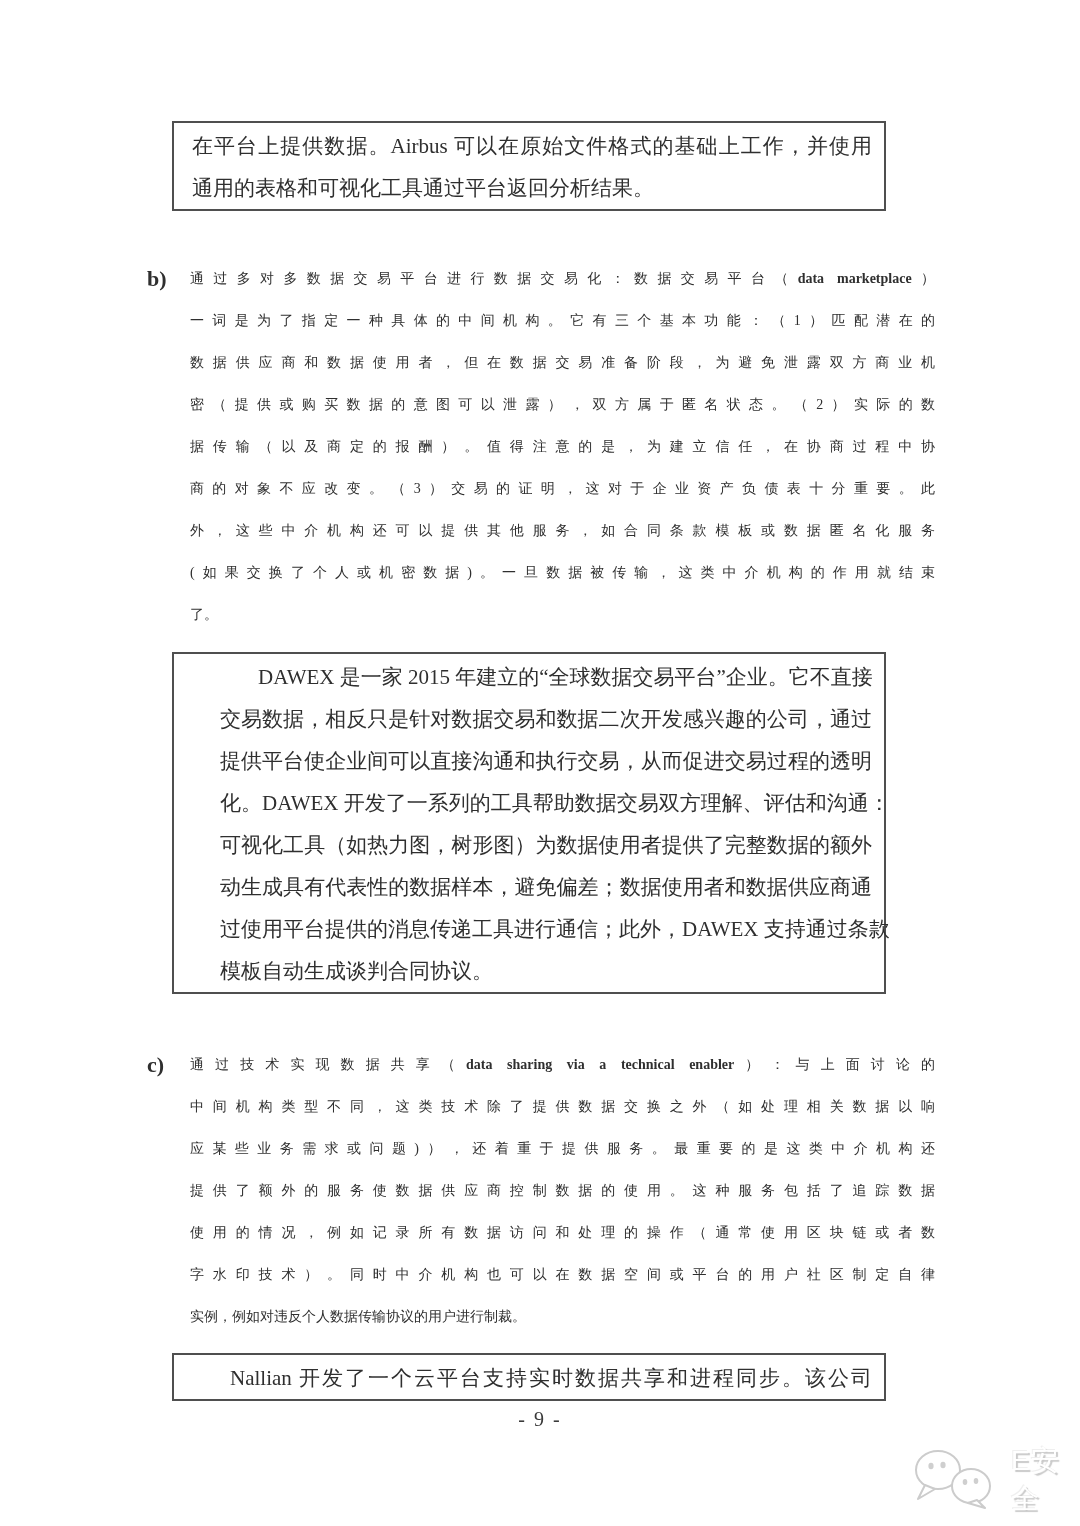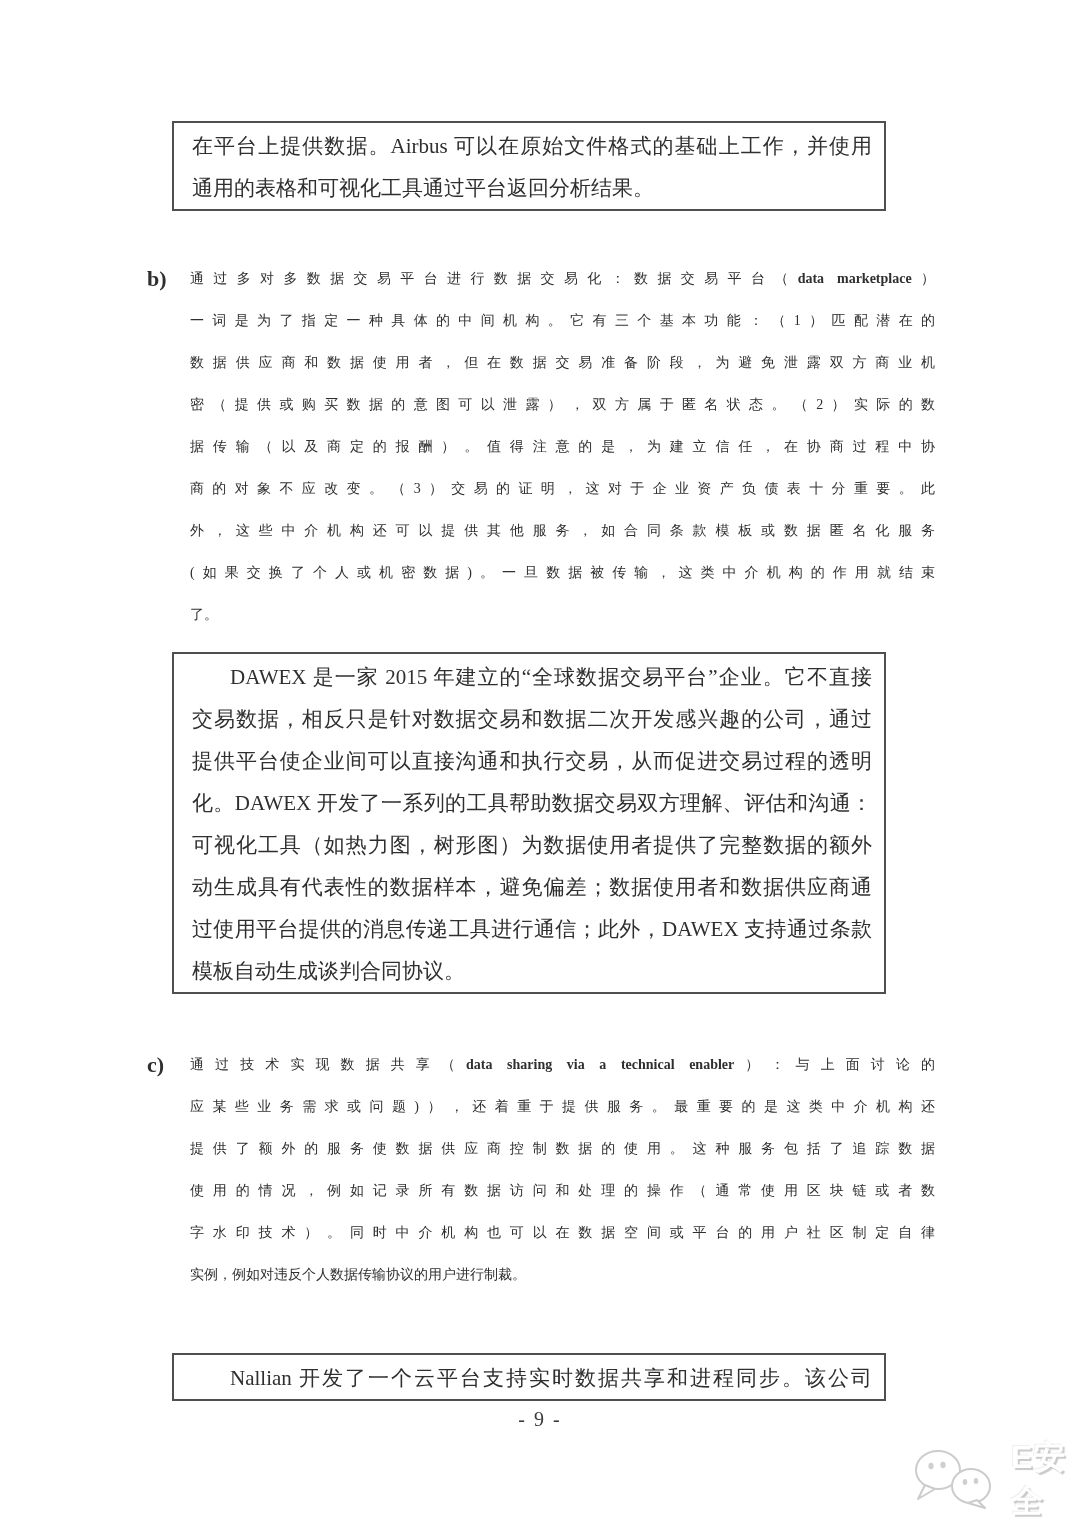--- a/index.html
+++ b/index.html
@@ -30,26 +30,26 @@
   .page-number {
     position:absolute; top:1408px; left:0; width:1080px; height:28px;
     text-align:center; font-size:20px; letter-spacing:2px; color:#3a3a3a;
   }
   .watermark {
     position:absolute; top:1448px; left:905px; height:64px;
     display:flex; align-items:center; gap:6px;
   }
   .wm-text {
     font-family:"Liberation Sans","DejaVu Sans",sans-serif;
-    font-size:32px; font-weight:bold; color:#ffffff;
+    font-size:28px; font-weight:normal; color:#ffffff;
     text-shadow:2px 2px 1px #c9c9c9, -1px -1px 0 #efefef;
     letter-spacing:1px;
   }
   #box-airbus  { top:121px; }
-  #box-dawex   { top:652px; }
+  #box-dawex   { top:652px;padding-left:28px; }
   #box-nallian { top:1353px; }
   #para-b { top:258px; }
   #para-c { top:1044px; }
   #label-b { top:258px; }
   #label-c { top:1044px; }
   .box .bline:first-child { margin-top:2px; }
 </style>
 </head>
 <body>
 
@@ -80,20 +80,21 @@
     <div class="bline j">化。DAWEX 开发了一系列的工具帮助数据交易双方理解、评估和沟通：</div>
     <div class="bline j">可视化工具（如热力图，树形图）为数据使用者提供了完整数据的额外</div>
     <div class="bline j">动生成具有代表性的数据样本，避免偏差；数据使用者和数据供应商通</div>
     <div class="bline j">过使用平台提供的消息传递工具进行通信；此外，DAWEX 支持通过条款</div>
     <div class="bline">模板自动生成谈判合同协议。</div>
   </div>
 
   <div class="plabel" id="label-c">c)</div>
   <div class="para" id="para-c">
     <div class="pline j"><span>通过技术实现数据共享（</span><span class="en">data sharing via a technical enabler</span><span>）：与上面讨论的</span></div>
+    <div class="pline j">中间机构类型不同，这类技术除了提供数据交换之外（如处理相关数据以响</div>
     <div class="pline j">应某些业务需求或问题)），还着重于提供服务。最重要的是这类中介机构还</div>
     <div class="pline j">提供了额外的服务使数据供应商控制数据的使用。这种服务包括了追踪数据</div>
     <div class="pline j">使用的情况，例如记录所有数据访问和处理的操作（通常使用区块链或者数</div>
     <div class="pline j">字水印技术）。同时中介机构也可以在数据空间或平台的用户社区制定自律</div>
     <div class="pline">实例，例如对违反个人数据传输协议的用户进行制裁。</div>
   </div>
 
   <div class="box" id="box-nallian">
     <div class="bline j ind">Nallian 开发了一个云平台支持实时数据共享和进程同步。该公司</div>
   </div>

